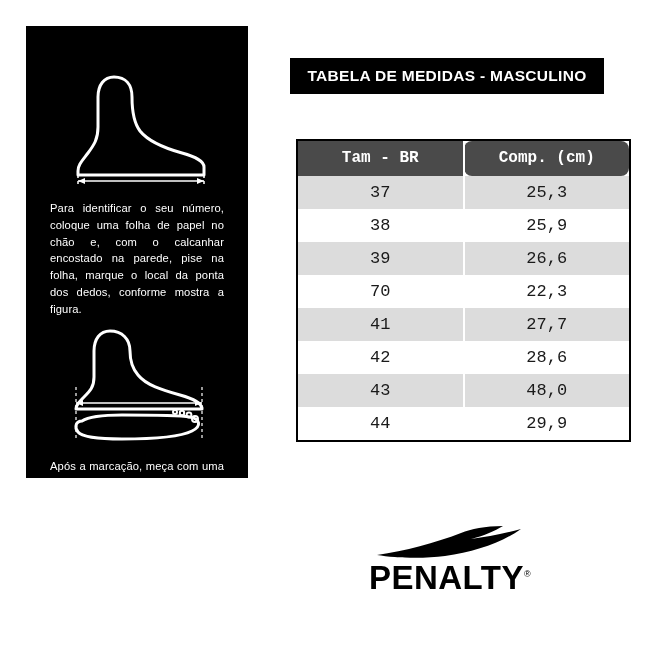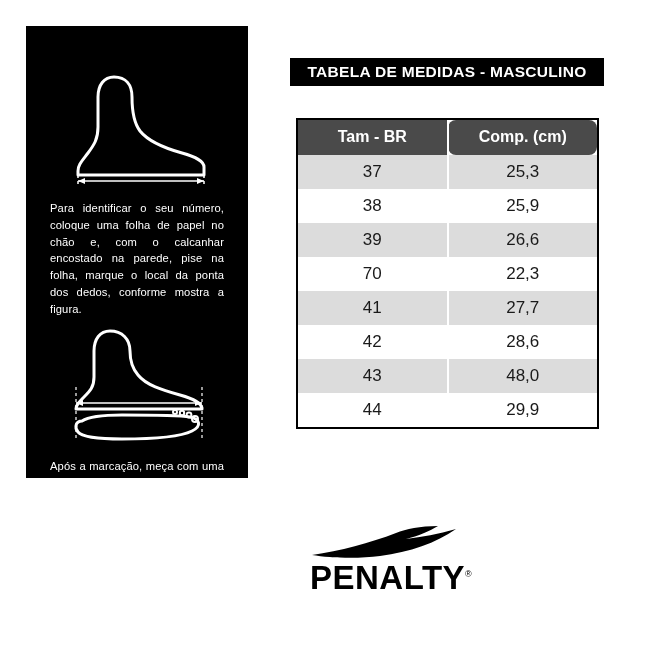--- a/index.html
+++ b/index.html
@@ -59,38 +59,39 @@
     top: 26px;
     width: 344px;
     height: 608px;
   }
 
   .title-bar {
     position: absolute;
     left: 0;
     top: 32px;
     width: 314px;
-    height: 28px;
+    height: 36px;
     background: #000000;
     color: #ffffff;
     display: flex;
     align-items: center;
     justify-content: center;
     font-size: 15.5px;
     font-weight: bold;
     letter-spacing: .3px;
   }
 
   .table-wrap {
     position: absolute;
     left: 6px;
-    top: 92px;
-    width: 303px;
+    top: 113px;
+    width: 335px;
     border: 2px solid #000000;
     box-sizing: border-box;
+    font-family: Liberation Mono, monospace;
   }
   table.size-table {
     width: 100%;
     border-collapse: collapse;
     table-layout: fixed;
   }
   table.size-table th {
     background: #4a4a4a;
     color: #ffffff;
     font-size: 16px;
@@ -114,21 +115,21 @@
   }
 
   .brand {
     position: absolute;
     left: 20px;
     top: 488px;
     width: 280px;
     height: 90px;
     display: flex;
     flex-direction: column;
-    align-items: flex-start;
+    align-items: center;
     justify-content: center;
   }
   .brand-mark { width: 150px; height: 34px; }
   .brand-text {
     font-size: 33px;
     font-weight: bold;
     letter-spacing: .5px;
     color: #000000;
     line-height: 1;
     margin-top: 2px;

